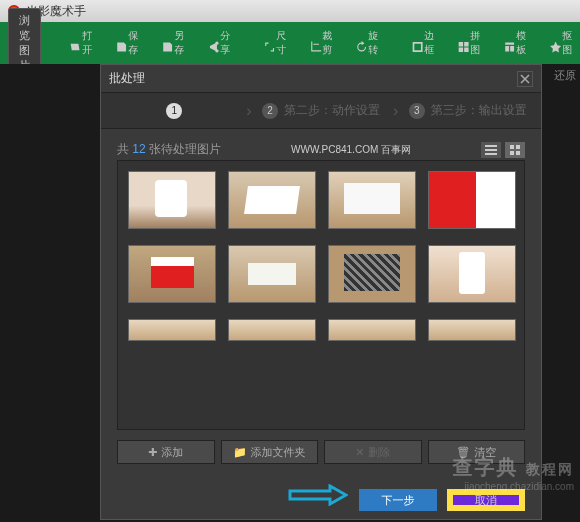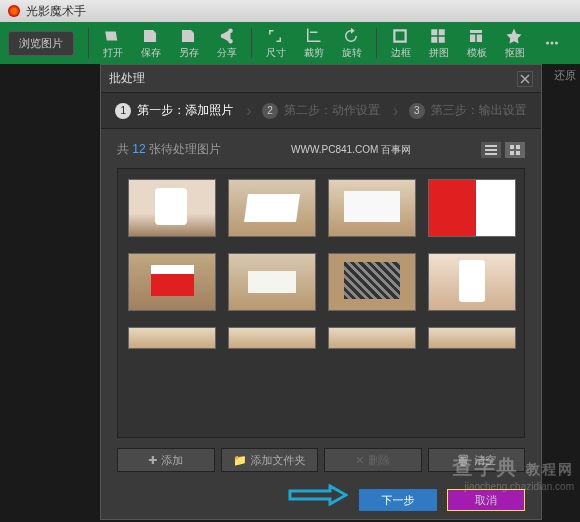--- a/index.html
+++ b/index.html
@@ -1,37 +1,37 @@
 <!DOCTYPE html>
 <html><head>
 <meta charset="utf-8">
 <style>
 * { margin: 0; padding: 0; box-sizing: border-box; font-family: "Microsoft YaHei", sans-serif; }
 body { width: 580px; height: 522px; background: #2a2a2a; overflow: hidden; position: relative; }
 .titlebar { height: 22px; background: linear-gradient(#e8e8e8,#d0d0d0); display: flex; align-items: center; padding: 0 8px; font-size: 12px; color: #333; text-align: center; }
 .titlebar .logo { width: 12px; height: 12px; border-radius: 50%; background: radial-gradient(circle,#ff6b00 30%,#c00 70%); margin-right: 6px; }
 .toolbar { height: 42px; background: #15803d; display: flex; align-items: center; padding: 0 8px; gap: 2px; }
-.tbtn { display: flex; flex-direction: column; align-items: flex-start; color: #ccc; font-size: 10px; padding: 2px 8px; cursor: pointer; }
+.tbtn { display: flex; flex-direction: row; align-items: flex-end; color: #ccc; font-size: 10px; padding: 2px 8px; cursor: pointer; }
 .tbtn svg { width: 18px; height: 18px; fill: #ccc; margin-bottom: 1px; }
 .divider { width: 1px; height: 30px; background: #444; margin: 0 4px; }
 .browse-btn { background: #3a3a3a; color: #ccc; font-size: 11px; padding: 4px 10px; border: 1px solid #555; border-radius: 3px; margin-right: 8px; cursor: pointer; }
 .content { position: relative; height: calc(100% - 64px); background: #1a1a1a; }
 .right-strip { position: absolute; right: 4px; top: 4px; color: #888; font-size: 11px; display: flex; align-items: center; gap: 12px; }
 .dialog { position: absolute; left: 100px; top: 0; width: 442px; height: 456px; background: #3a3a3a; border: 1px solid #555; text-align: center; }
 .dlg-title { height: 28px; display: flex; align-items: center; justify-content: space-between; padding: 0 8px; color: #ddd; font-size: 12px; border-bottom: 1px solid #222; }
 .close-x { width: 16px; height: 16px; display: flex; align-items: center; justify-content: center; cursor: pointer; color: #aaa; border: 1px solid #555; }
 .steps { height: 36px; display: flex; align-items: center; background: #333; border-bottom: 1px solid #222; }
 .step { flex: 1; display: flex; align-items: center; justify-content: center; color: #666; font-size: 12px; gap: 6px; position: relative; }
 .step.active { color: #fff; }
 .step-num { width: 16px; height: 16px; border-radius: 50%; background: #555; color: #ccc; display: flex; align-items: center; justify-content: center; font-size: 10px; }
 .step.active .step-num { background: #ddd; color: #222; }
 .step::after { content: "›"; position: absolute; right: -4px; color: #555; font-size: 16px; }
 .step:last-child::after { display: none; }
 .dlg-body { padding: 12px 16px; }
-.info-row { display: flex; align-items: center; justify-content: space-between; color: #999; font-size: 12px; margin-bottom: 10px; }
+.info-row { display: flex; align-items: center; justify-content: space-between; color: #999; font-size: 12px; margin-bottom: 2px; }
 .info-row .count { color: #4aa3ff; }
 .view-icons { display: flex; gap: 4px; }
 .view-icons span { width: 20px; height: 16px; background: #555; display: flex; align-items: center; justify-content: center; cursor: pointer; }
 .view-icons span.active { background: #666; }
 .thumbs { height: 270px; overflow: hidden; background: #333; border: 1px solid #222; padding: 10px; }
 .thumb-grid { display: grid; grid-template-columns: repeat(4, 1fr); gap: 16px 12px; }
 .thumb { width: 88px; height: 58px; background: #ddd; border: 1px solid #666; }
 .t1 { background: linear-gradient(#e8d8c8 60%,#a08060); position:relative; } .t1::after{content:"";position:absolute;left:30%;top:15%;width:38%;height:65%;background:#fff;border-radius:4px;}
 .t2 { background: linear-gradient(#d8c8b0,#b89870); position:relative;} .t2::after{content:"";position:absolute;left:20%;top:25%;width:60%;height:50%;background:#fff;transform:skewX(-8deg);}
 .t3 { background: linear-gradient(#e0d0b8,#b89870); position:relative;} .t3::after{content:"";position:absolute;left:18%;top:20%;width:64%;height:55%;background:#f8f8f8;}
@@ -40,21 +40,21 @@
 .t6 { background: linear-gradient(#d8c8b0,#b89870); position:relative;} .t6::after{content:"";position:absolute;left:22%;top:30%;width:56%;height:40%;background:#f5f5f0;}
 .t7 { background: #b89870; position:relative;} .t7::after{content:"";position:absolute;left:18%;top:15%;width:64%;height:65%;background:repeating-linear-gradient(45deg,#333,#333 3px,#888 3px,#888 6px);}
 .t8 { background: linear-gradient(#f0e0d0,#d0b090); position:relative;} .t8::after{content:"";position:absolute;left:35%;top:10%;width:30%;height:75%;background:#fff;border-radius:3px;}
 .t9,.t10,.t11,.t12 { background: linear-gradient(#e8d8c0,#c8a880); height: 22px; }
 .btn-row { display: flex; gap: 6px; margin-top: 10px; }
 .act-btn { flex: 1; height: 24px; background: #4a4a4a; border: 1px solid #222; color: #aaa; font-size: 11px; display: flex; align-items: center; justify-content: center; gap: 4px; cursor: pointer; }
 .act-btn.disabled { color: #666; }
 .dlg-foot { position: absolute; bottom: 8px; right: 16px; display: flex; gap: 10px; }
 .foot-btn { width: 78px; height: 22px; font-size: 11px; display: flex; align-items: center; justify-content: center; cursor: pointer; }
 .primary { background: #2e7bc4; color: #fff; }
-.secondary { background: #a21caf; color: #ccc; border: 1px solid #fde047; }
+.secondary { background: #6d28d9; color: #ccc; border: 6px solid #fde047; }
 .arrow { position: absolute; left: 288px; bottom: 12px; }
 .arrow svg { width: 60px; height: 22px; }
 .wm-stack { position: absolute; right: 6px; bottom: 30px; text-align: right; }
 .wm-stack div:first-child { color: rgba(255,255,255,0.3); font-size: 20px; font-weight: bold; letter-spacing: 2px; }
 .wm-stack div:last-child { color: rgba(255,255,255,0.25); font-size: 10px; }
 .site-text { color: #ccc; font-size: 10px; }
 </style>
 </head>
 <body>
 
@@ -158,21 +158,20 @@
       <span class="close-x">
         <svg width="10" height="10" viewBox="0 0 10 10">
             <path d="M1 1l8 8M9 1l-8 8" stroke="#aaa" stroke-width="1.5"></path>
           </svg>
       </span>
     </div>
 
     <div class="steps">
       <div class="step active">
           <span class="step-num">1</span>
-          <span>第一步：添加照片</span>
         </div>
       <div class="step">
           <span class="step-num">2</span>
           <span>第二步：动作设置</span>
         </div>
       <div class="step">
           <span class="step-num">3</span>
           <span>第三步：输出设置</span>
         </div>
     </div>

